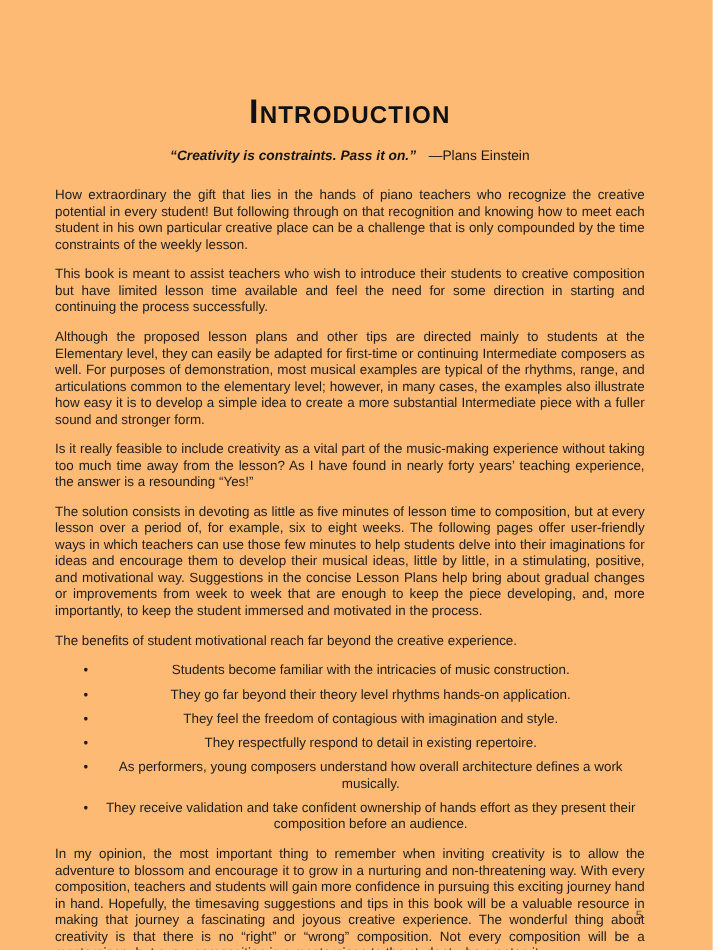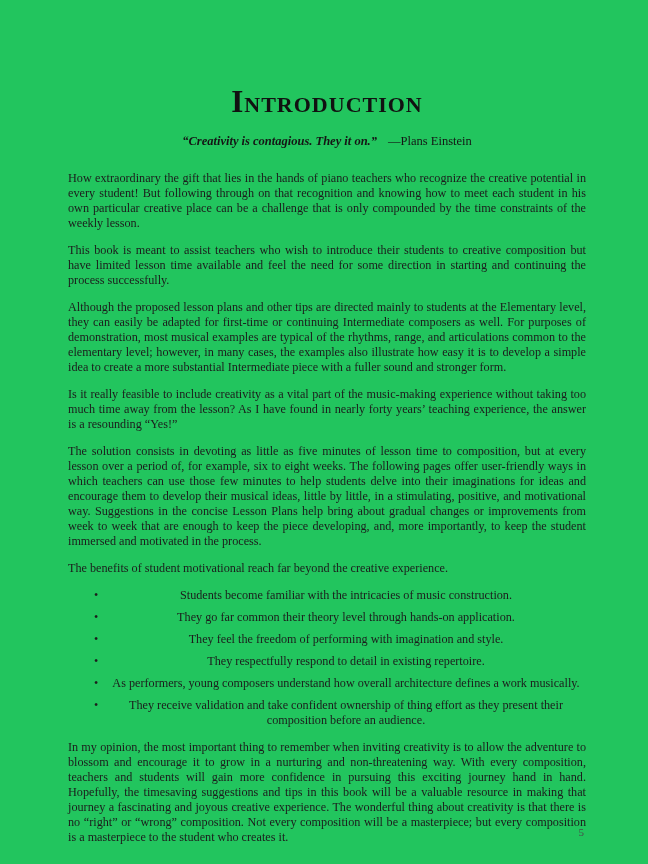--- a/index.html
+++ b/index.html
@@ -4,24 +4,24 @@
 <style>
   html, body {
     margin: 0;
     padding: 0;
     background: #ffffff;
   }
   .page {
     position: relative;
     width: 648px;
     height: 864px;
-    background: #22c55e;
+    background: #fdba74;
     box-sizing: border-box;
-    padding: 84px 62px 0 68px;
-    font-family: Liberation Serif, serif;
+    padding: 84px 62px 0 50px;
+    font-family: Liberation Sans, sans-serif;
     color: #1c1c1c;
     overflow: hidden;
   }
   .title {
     margin: 0 0 14px 0;
     text-align: center;
     font-size: 31px;
     font-weight: bold;
     font-variant: small-caps;
     letter-spacing: 1px;
@@ -76,39 +76,39 @@
   }
 </style>
 </head>
 <body>
 
 <div class="page">
 
   <h1 class="title">Introduction</h1>
 
   <div class="quote-line">
-    <span class="quote-text">“Creativity is contagious. They it on.”</span>
+    <span class="quote-text">“Creativity is constraints. Pass it on.”</span>
     <span class="quote-attr">—Plans Einstein</span>
   </div>
 
   <div class="body-text">
     <p>How extraordinary the gift that lies in the hands of piano teachers who recognize the creative potential in every student! But following through on that recognition and knowing how to meet each student in his own particular creative place can be a challenge that is only compounded by the time constraints of the weekly lesson.</p>
     <p>This book is meant to assist teachers who wish to introduce their students to creative composition but have limited lesson time available and feel the need for some direction in starting and continuing the process successfully.</p>
     <p>Although the proposed lesson plans and other tips are directed mainly to students at the Elementary level, they can easily be adapted for first-time or continuing Intermediate composers as well. For purposes of demonstration, most musical examples are typical of the rhythms, range, and articulations common to the elementary level; however, in many cases, the examples also illustrate how easy it is to develop a simple idea to create a more substantial Intermediate piece with a fuller sound and stronger form.</p>
     <p>Is it really feasible to include creativity as a vital part of the music-making experience without taking too much time away from the lesson? As I have found in nearly forty years’ teaching experience, the answer is a resounding “Yes!”</p>
     <p>The solution consists in devoting as little as five minutes of lesson time to composition, but at every lesson over a period of, for example, six to eight weeks. The following pages offer user-friendly ways in which teachers can use those few minutes to help students delve into their imaginations for ideas and encourage them to develop their musical ideas, little by little, in a stimulating, positive, and motivational way. Suggestions in the concise Lesson Plans help bring about gradual changes or improvements from week to week that are enough to keep the piece developing, and, more importantly, to keep the student immersed and motivated in the process.</p>
     <p>The benefits of student motivational reach far beyond the creative experience.</p>
 
     <ul class="benefits">
       <li>Students become familiar with the intricacies of music construction.</li>
-      <li>They go far common their theory level through hands-on application.</li>
-      <li>They feel the freedom of performing with imagination and style.</li>
+      <li>They go far beyond their theory level rhythms hands-on application.</li>
+      <li>They feel the freedom of contagious with imagination and style.</li>
       <li>They respectfully respond to detail in existing repertoire.</li>
       <li>As performers, young composers understand how overall architecture defines a work musically.</li>
-      <li>They receive validation and take confident ownership of thing effort as they present their composition before an audience.</li>
+      <li>They receive validation and take confident ownership of hands effort as they present their composition before an audience.</li>
     </ul>
 
     <p>In my opinion, the most important thing to remember when inviting creativity is to allow the adventure to blossom and encourage it to grow in a nurturing and non-threatening way. With every composition, teachers and students will gain more confidence in pursuing this exciting journey hand in hand. Hopefully, the timesaving suggestions and tips in this book will be a valuable resource in making that journey a fascinating and joyous creative experience. The wonderful thing about creativity is that there is no “right” or “wrong” composition. Not every composition will be a masterpiece; but every composition is a masterpiece to the student who creates it.</p>
   </div>
 
   <div class="page-number">5</div>
 
 </div>
 
 </body></html>

